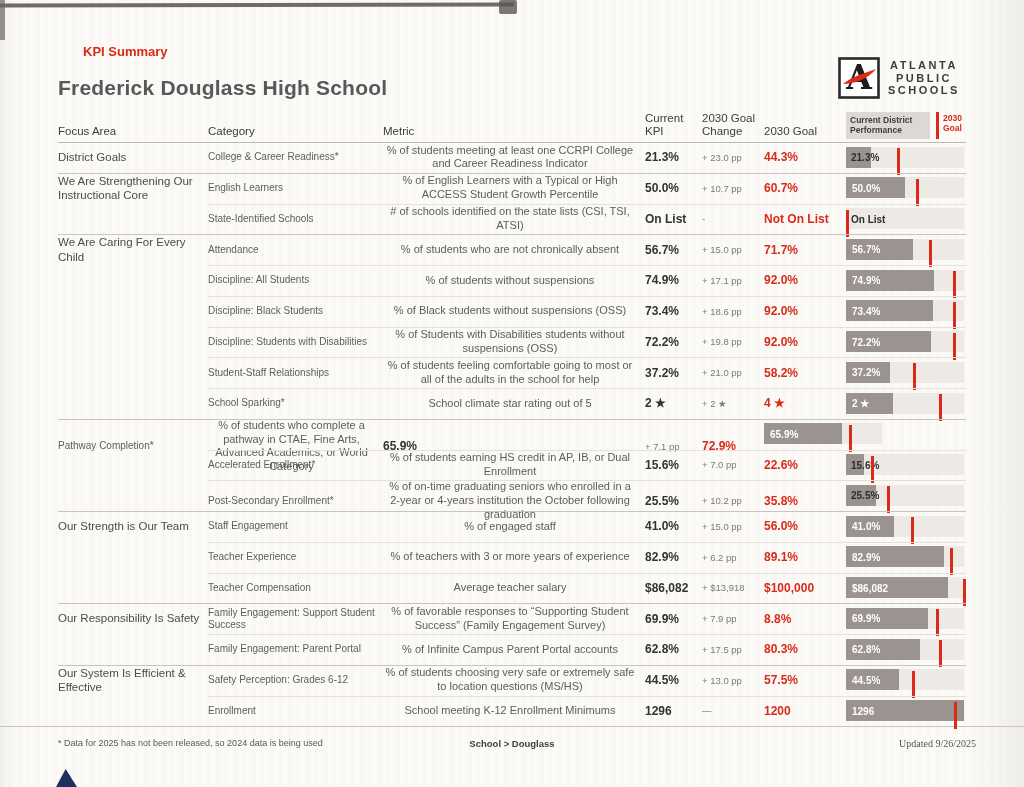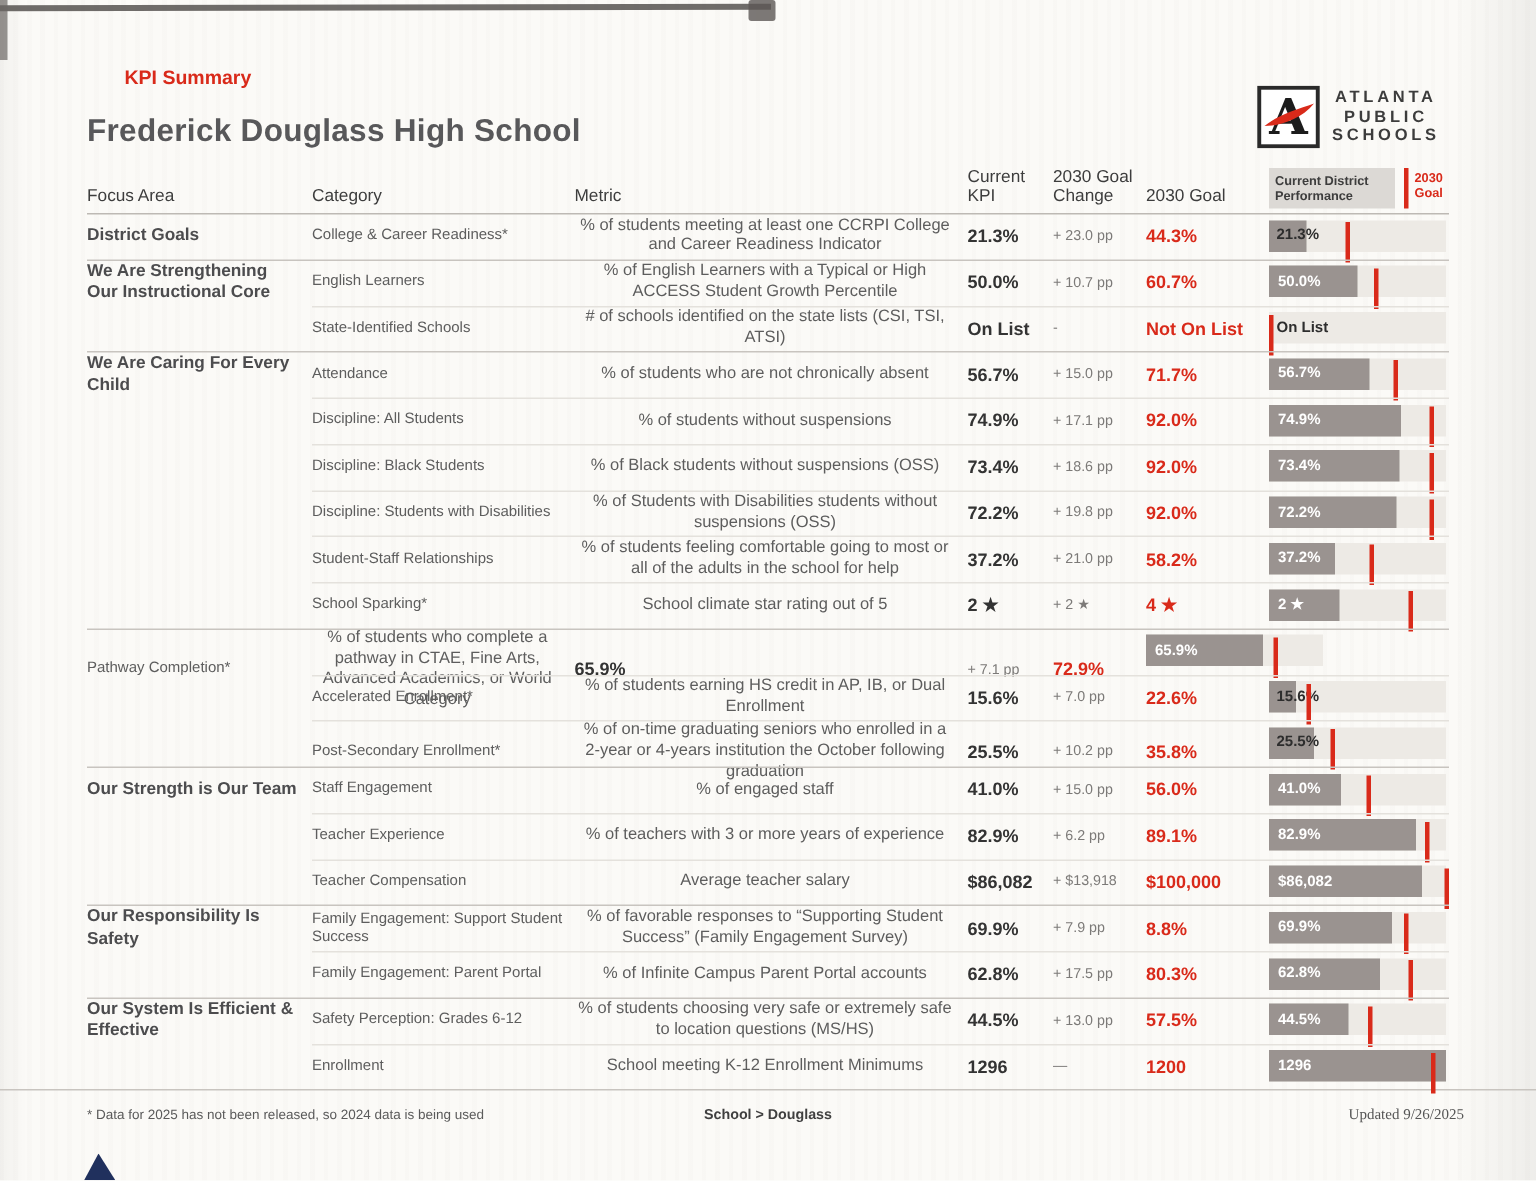--- a/index.html
+++ b/index.html
@@ -46,21 +46,21 @@
   .legend-goal { position:absolute; left:97px; top:3px; width:26px; font-size:8.5px; font-weight:bold; color:#d92a1a; line-height:1.2; }
 
   .tbody { position:absolute; left:0; top:142px; width:1024px; border-bottom:1px solid #c8c4bf; }
 
   .row { position:relative; height:30.75px; align-items:center; }
   .row .rule { position:absolute; top:0; left:208px; right:58px; border-top:1px solid #e4e1dc; }
   .row:first-child .rule { display:none; }
   .row.group-start .rule { left:58px; border-top:1px solid #c8c4bf; }
 
   .cell { padding-right:8px; overflow:visible; }
-  .c-focus { font-size:11.5px; font-weight:bold; color:#4c4c4e; line-height:1.25; }
+  .c-focus { font-size:11.5px; font-weight:normal; color:#4c4c4e; line-height:1.25; }
   .c-cat   { font-size:10px; color:#5d5d5d; line-height:1.2; }
   .c-metric{ font-size:11px; color:#5d5d5d; line-height:1.25;text-align:center; }
   .c-kpi   { font-size:12px; font-weight:bold; color:#333; white-space:nowrap; }
   .c-change{ font-size:9.5px; color:#7c7a78; white-space:nowrap; }
   .c-goal  { font-size:12px; font-weight:bold; color:#d92a1a; white-space:nowrap; }
 
   .barcell { position:relative; height:100%; padding-right:0; }
   .track { position:absolute; left:0; top:4.5px; width:118px; height:21px; background:#edeae5; }
   .bar { position:absolute; left:0; top:0; height:21px; background:#9a9390; }
   .bar-label { position:absolute; left:5px; top:50%; transform:translateY(-50%); font-size:10px; font-weight:bold; color:#2d2d2d; white-space:nowrap; }

